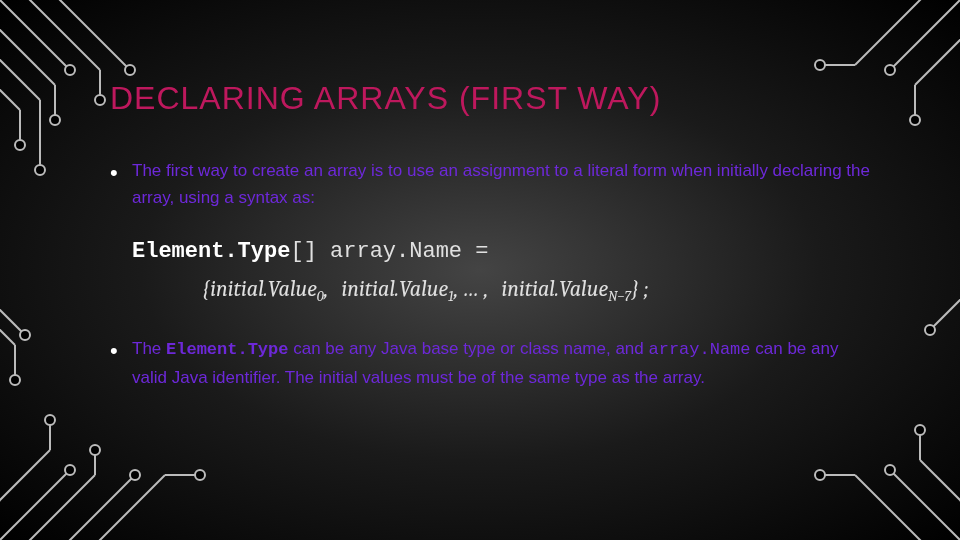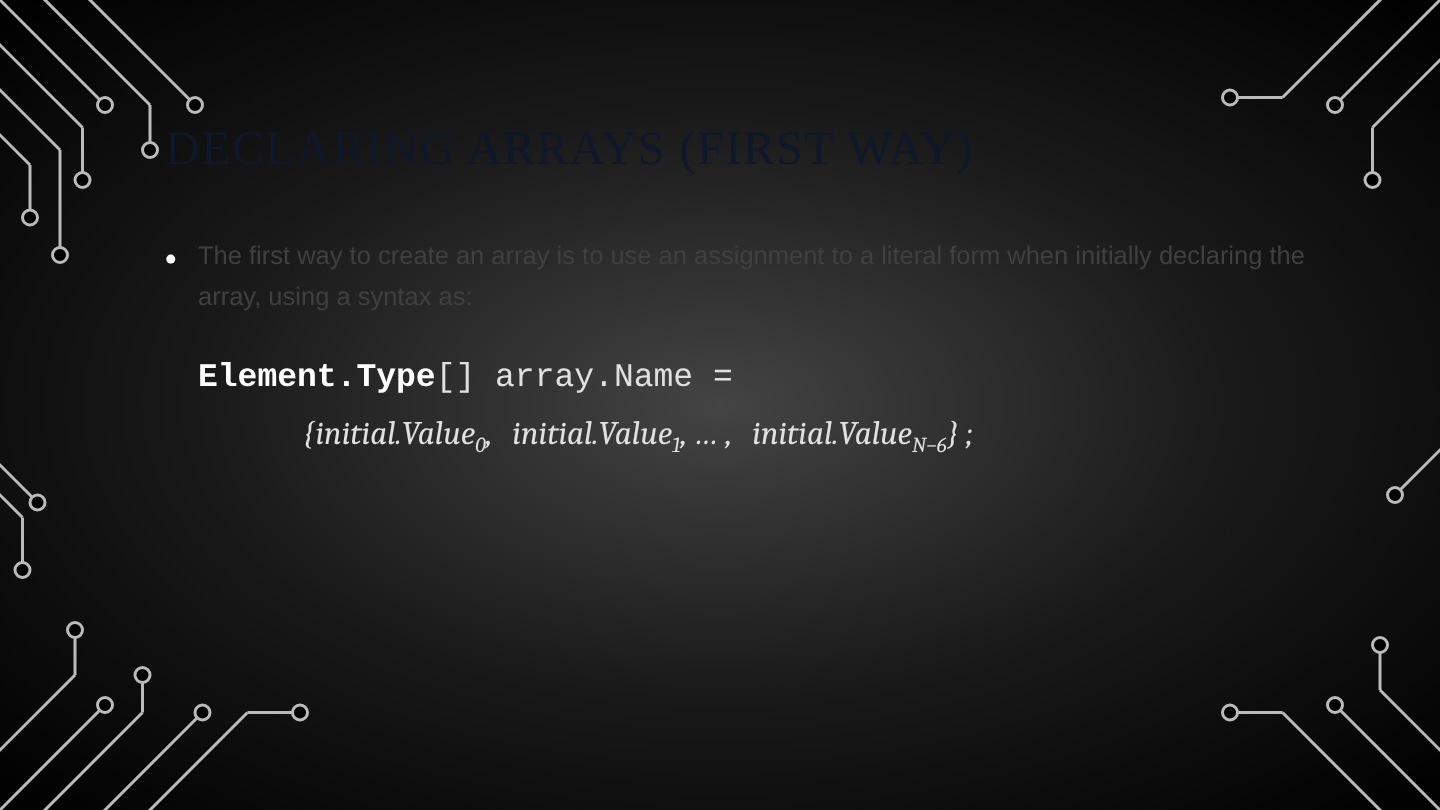--- a/index.html
+++ b/index.html
@@ -14,35 +14,35 @@
   }
   .circuits { position: absolute; inset: 0; pointer-events: none; }
   .content {
     position: relative;
     padding: 80px 90px 0 110px;
   }
   .title {
     font-size: 32px;
     font-weight: 400;
     letter-spacing: 1px;
-    color: #0f172a;
+    color: #be185d;
     margin-bottom: 40px;
-    font-family: Liberation Serif, serif;
+    font-family: Liberation Sans, sans-serif;
   }
   ul.bullets {
     list-style: none;
     padding: 0;
   }
   ul.bullets > li {
     position: relative;
     padding-left: 22px;
     font-size: 17px;
     line-height: 1.6;
     margin-bottom: 22px;
-    color: #404040;
+    color: #6d28d9;
   }
   ul.bullets > li::before {
     content: "•";
     position: absolute;
     left: 0;
     top: -2px;
     font-size: 22px;
     color: #fff;
   }
   .code-block {
@@ -135,17 +135,22 @@
     </li>
   </ul>
 
   <div class="code-block">
     <span class="kw">Element.Type</span><span>[]</span>
     <span>array.Name</span>
     <span>=</span>
     <span class="indent">
       <span class="serif">{</span><span class="serif">initial.Value</span><span class="serif sub">0</span><span class="serif">,</span>
       <span class="serif">initial.Value</span><span class="serif sub">1</span><span class="serif">, … ,</span>
-      <span class="serif">initial.Value</span><span class="serif sub">N−6</span><span class="serif">} ;</span>
+      <span class="serif">initial.Value</span><span class="serif sub">N−7</span><span class="serif">} ;</span>
     </span>
   </div>
 
+  <ul class="bullets">
+    <li>
+      <span>The </span><span class="kw-inline">Element.Type</span><span> can be any Java base type or class name, and </span><span class="mono-inline">array.Name</span><span> can be any valid Java identifier. The initial values must be of the same type as the array.</span>
+    </li>
+  </ul>
 </div>
 
 </body></html>

